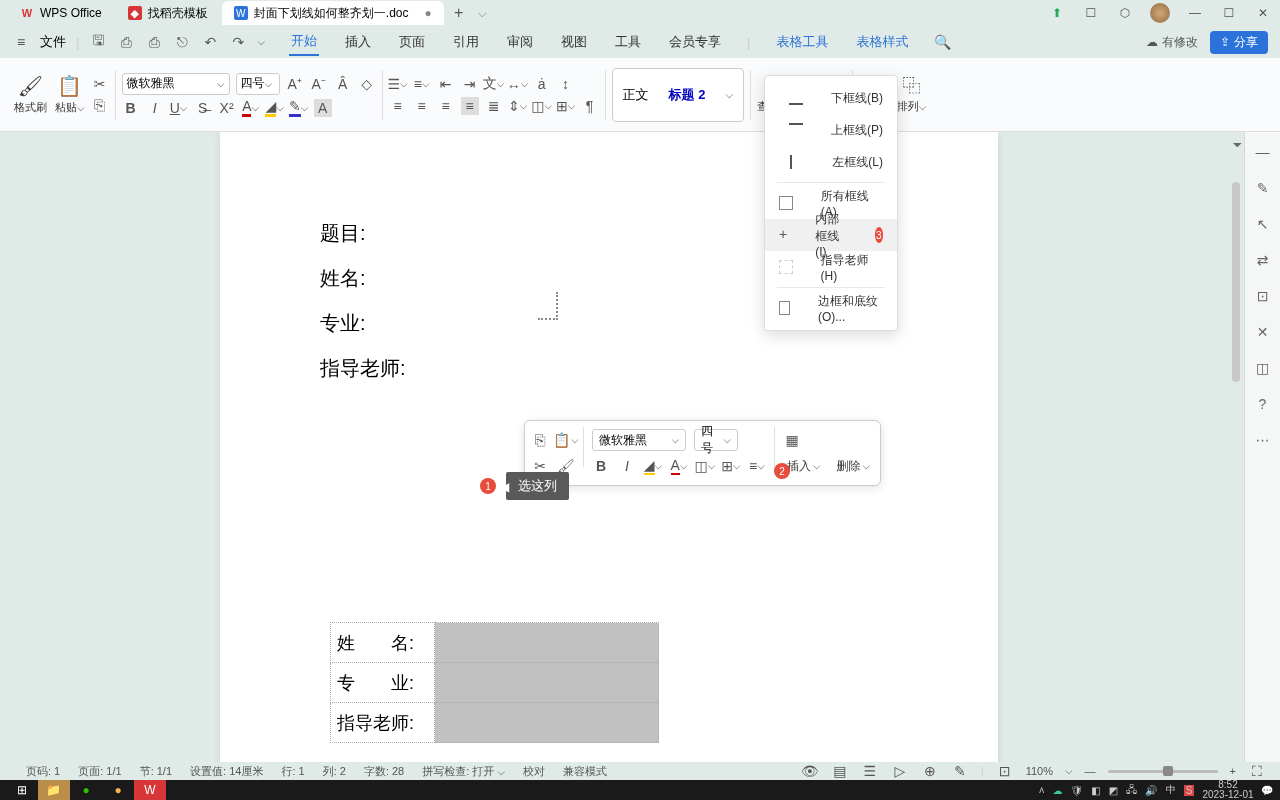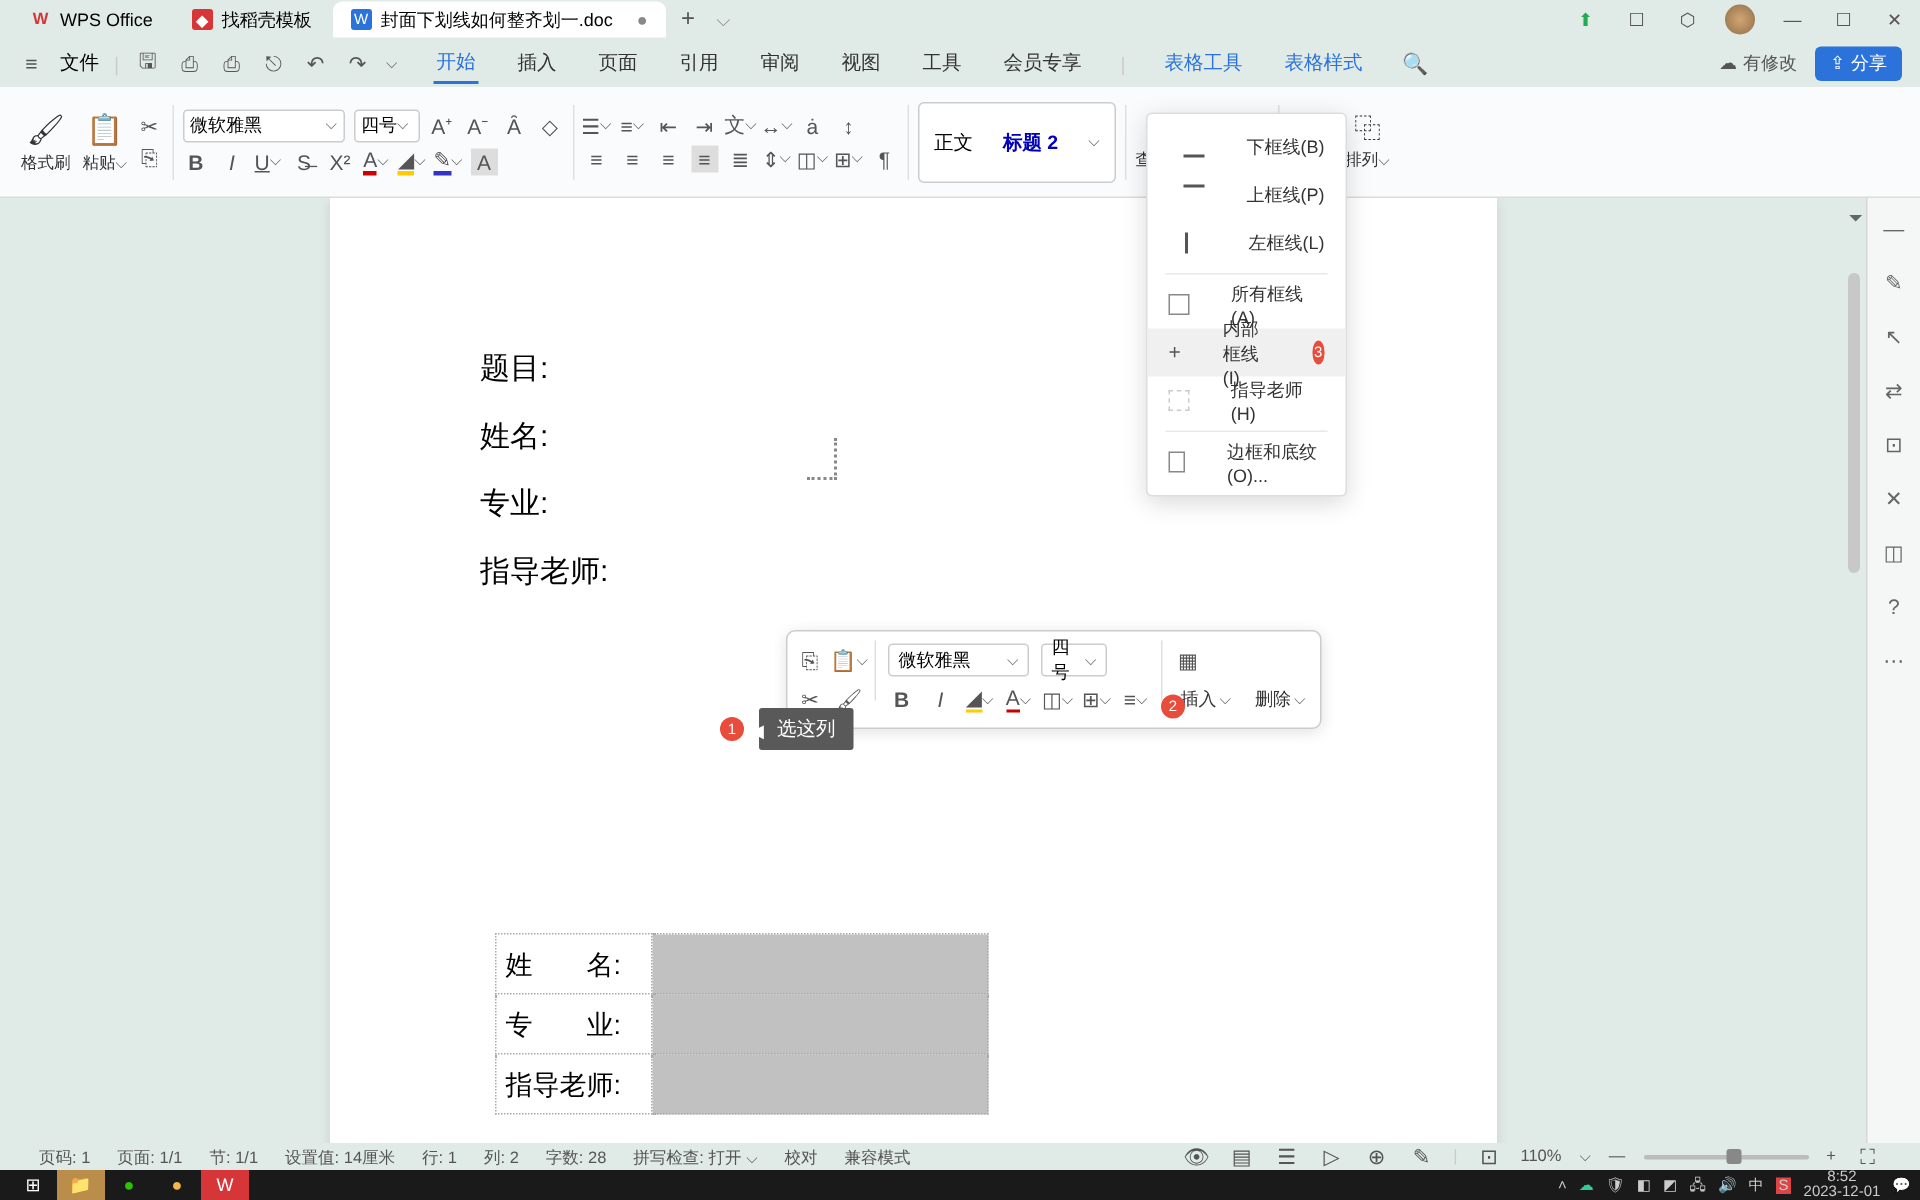--- a/index.html
+++ b/index.html
@@ -66,21 +66,21 @@
 .mini-row { display: flex; align-items: center; gap: 8px; height: 26px; }
 .mini-sep { width: 1px; height: 40px; background: #e0e0e0; margin: 0 2px; }
 .mini-sel { border: 1px solid #ccc; border-radius: 3px; height: 22px; padding: 0 6px; font-size: 12px; display: flex; align-items: center; gap: 4px; background: #fff; }
 .mini-btn { font-size: 12px; color: #333; padding: 0 4px; display: flex; align-items: center; gap: 2px; }
 
 
 .tooltip { position: absolute; left: 506px; top: 472px; background: #595959; color: #fff; font-size: 13px; padding: 5px 12px; border-radius: 2px; z-index: 60; }
 .badge-float { position: absolute; width: 16px; height: 16px; background: #e74c3c; color: #fff; border-radius: 50%; font-size: 10px; display: flex; align-items: center; justify-content: center; z-index: 70; }
 
 
-.status-bar { position: absolute; bottom: 20px; left: 0; right: 0; height: 18px; background: #e0eae6; display: flex; align-items: center; padding: 0 26px; font-size: 11px; color: #555; gap: 18px; }
+.status-bar { position: absolute; bottom: 20px; left: 12px; right: 0; height: 18px; background: #e0eae6; display: flex; align-items: center; padding: 0 14px; font-size: 11px; color: #555; gap: 18px; }
 .status-right { margin-left: auto; display: flex; align-items: center; gap: 12px; }
 .zoom-slider { width: 110px; height: 3px; background: #bbb; position: relative; border-radius: 2px; }
 .zoom-thumb { position: absolute; left: 50%; top: -4px; width: 10px; height: 10px; background: #888; border-radius: 2px; }
 
 
 .taskbar { position: absolute; bottom: 0; left: 0; right: 0; height: 20px; background: #1a1a1a; display: flex; align-items: center; padding: 0 6px; }
 .task-icon { width: 32px; height: 20px; display: flex; align-items: center; justify-content: center; color: #fff; font-size: 12px; }
 .task-right { margin-left: auto; display: flex; align-items: center; gap: 8px; color: #ccc; font-size: 10px; }
 .arrow { font-size: 10px; color: #666; }
 </style>
@@ -257,21 +257,21 @@
   <div class="tool-btn" style="margin-left:8px">
     <span style="font-size:18px">⿻</span>
     <span><span>排列</span><span class="arrow">⌵</span></span>
   </div>
 </div>
 
 <div class="doc-area">
   <div class="page">
     <div class="cursor-line"></div>
     <div class="page-content">
-      <div style="margin-top:40px">
+      <div style="margin-top:28px">
         <div class="field-line">题目:</div>
         <div class="field-line">姓名:</div>
         <div class="field-line">专业:</div>
         <div class="field-line">指导老师:</div>
       </div>
     </div>
   </div>
   <table class="doc-table">
     <tbody>
     <tr>

